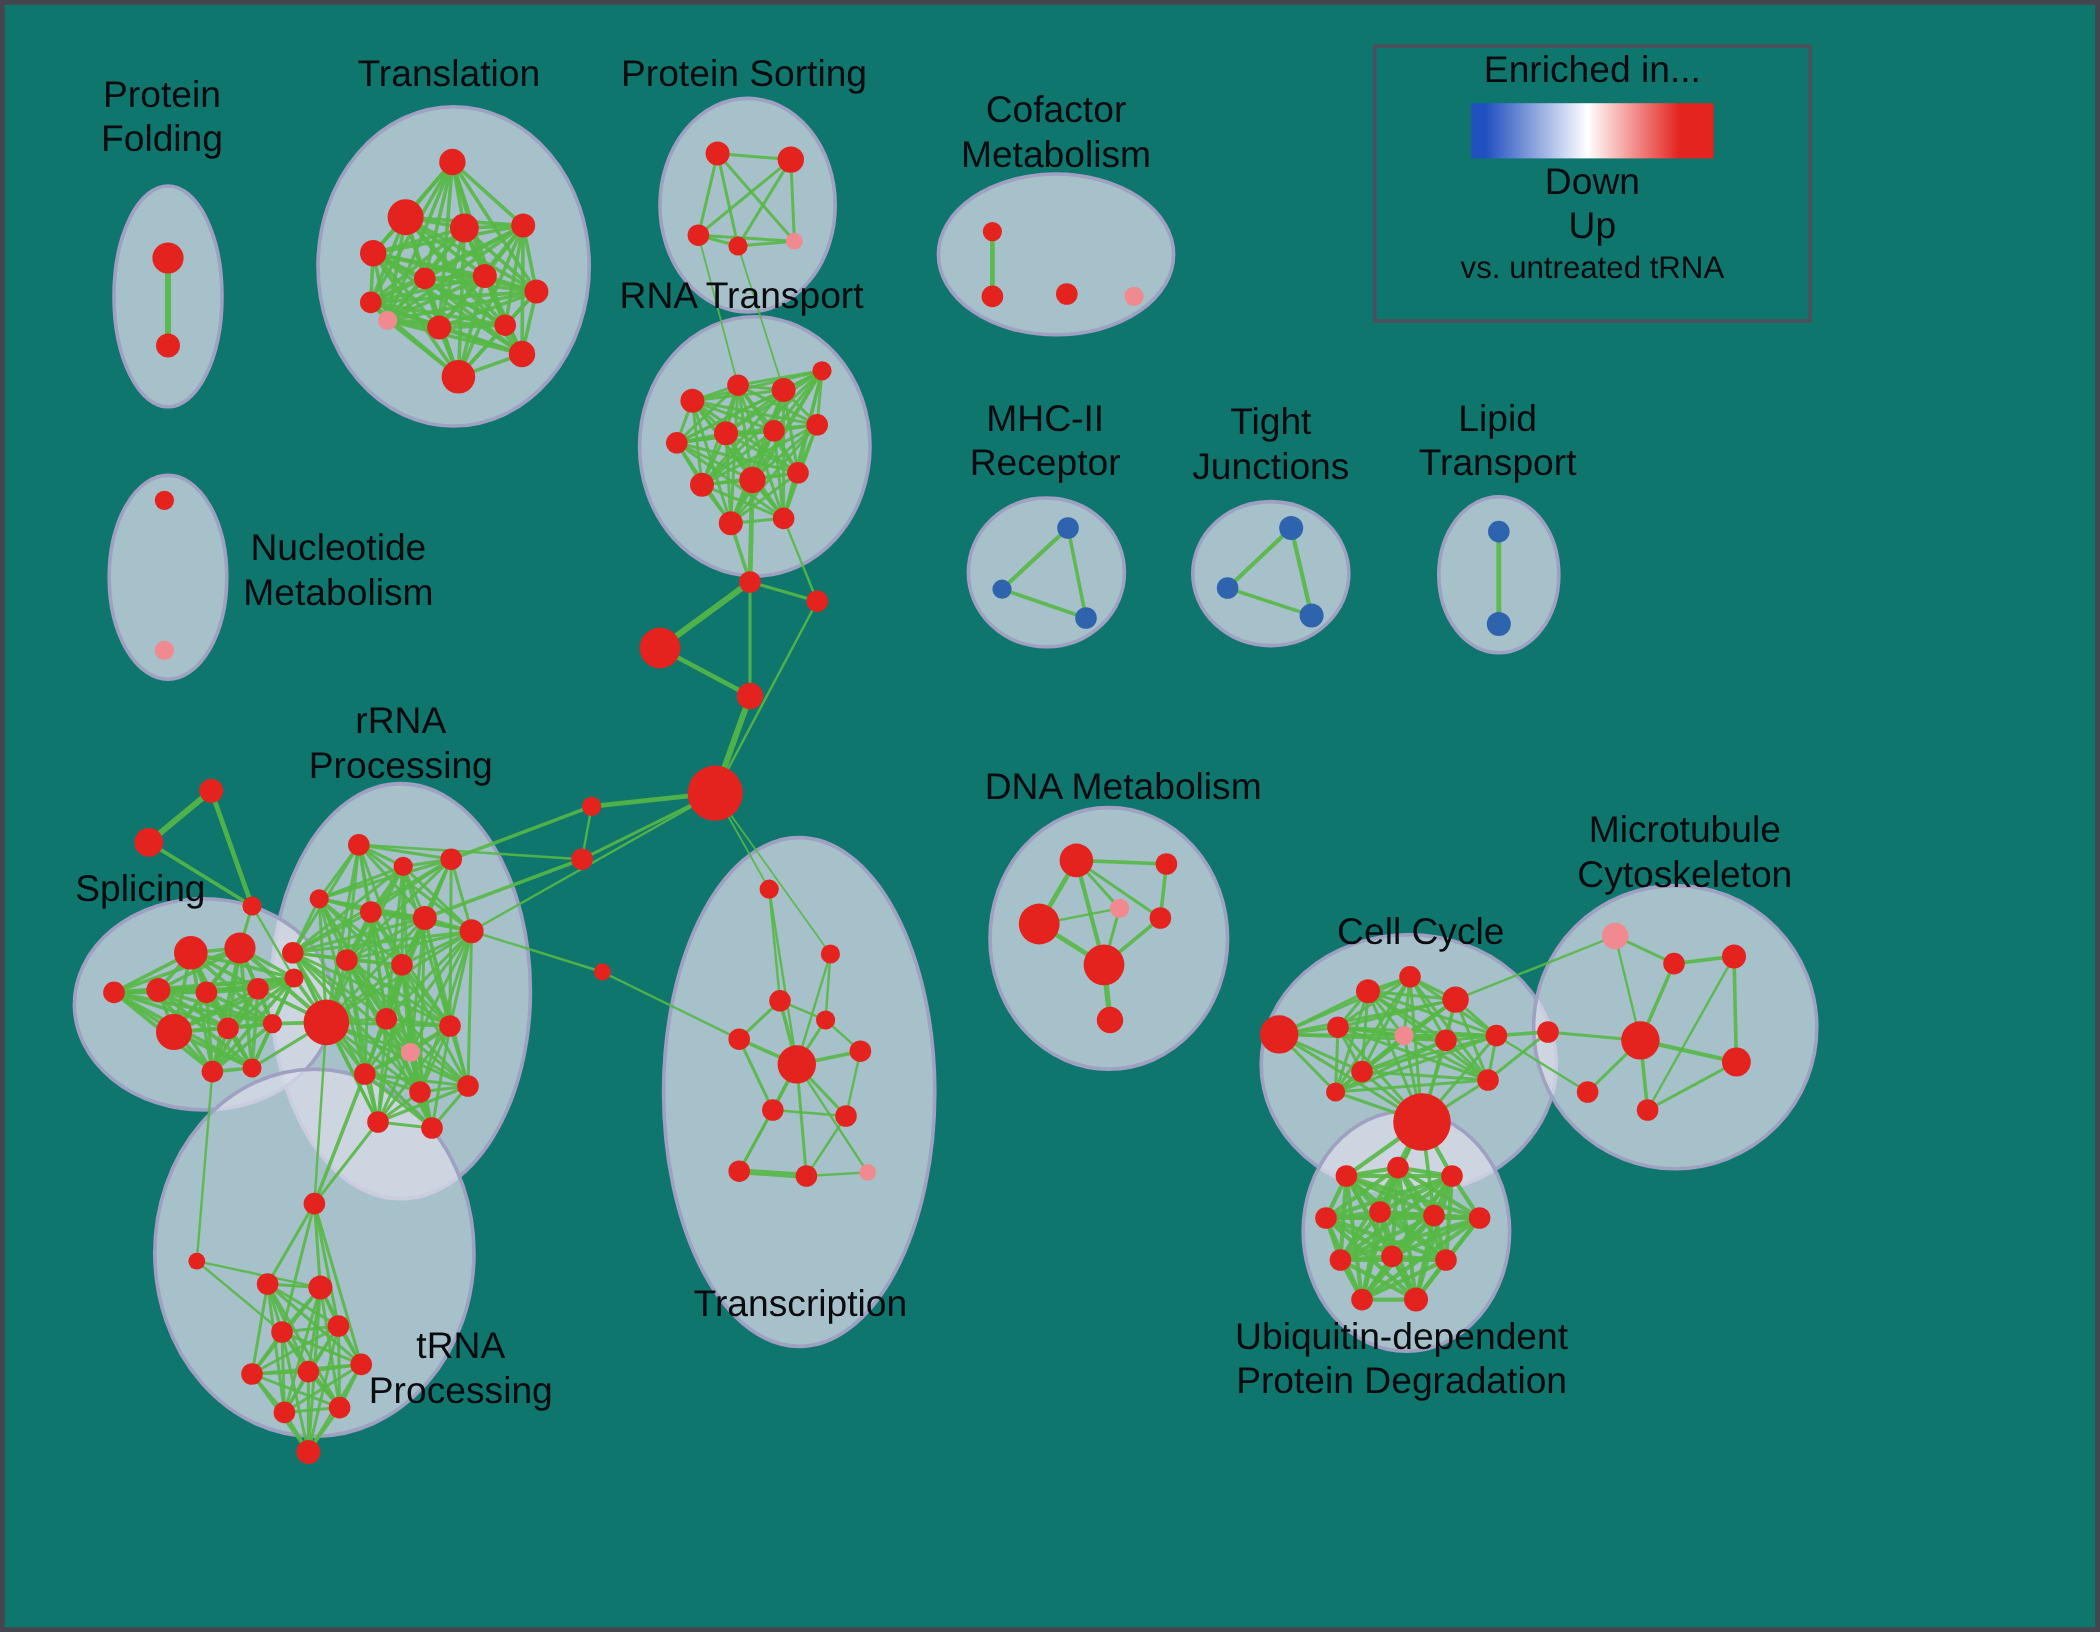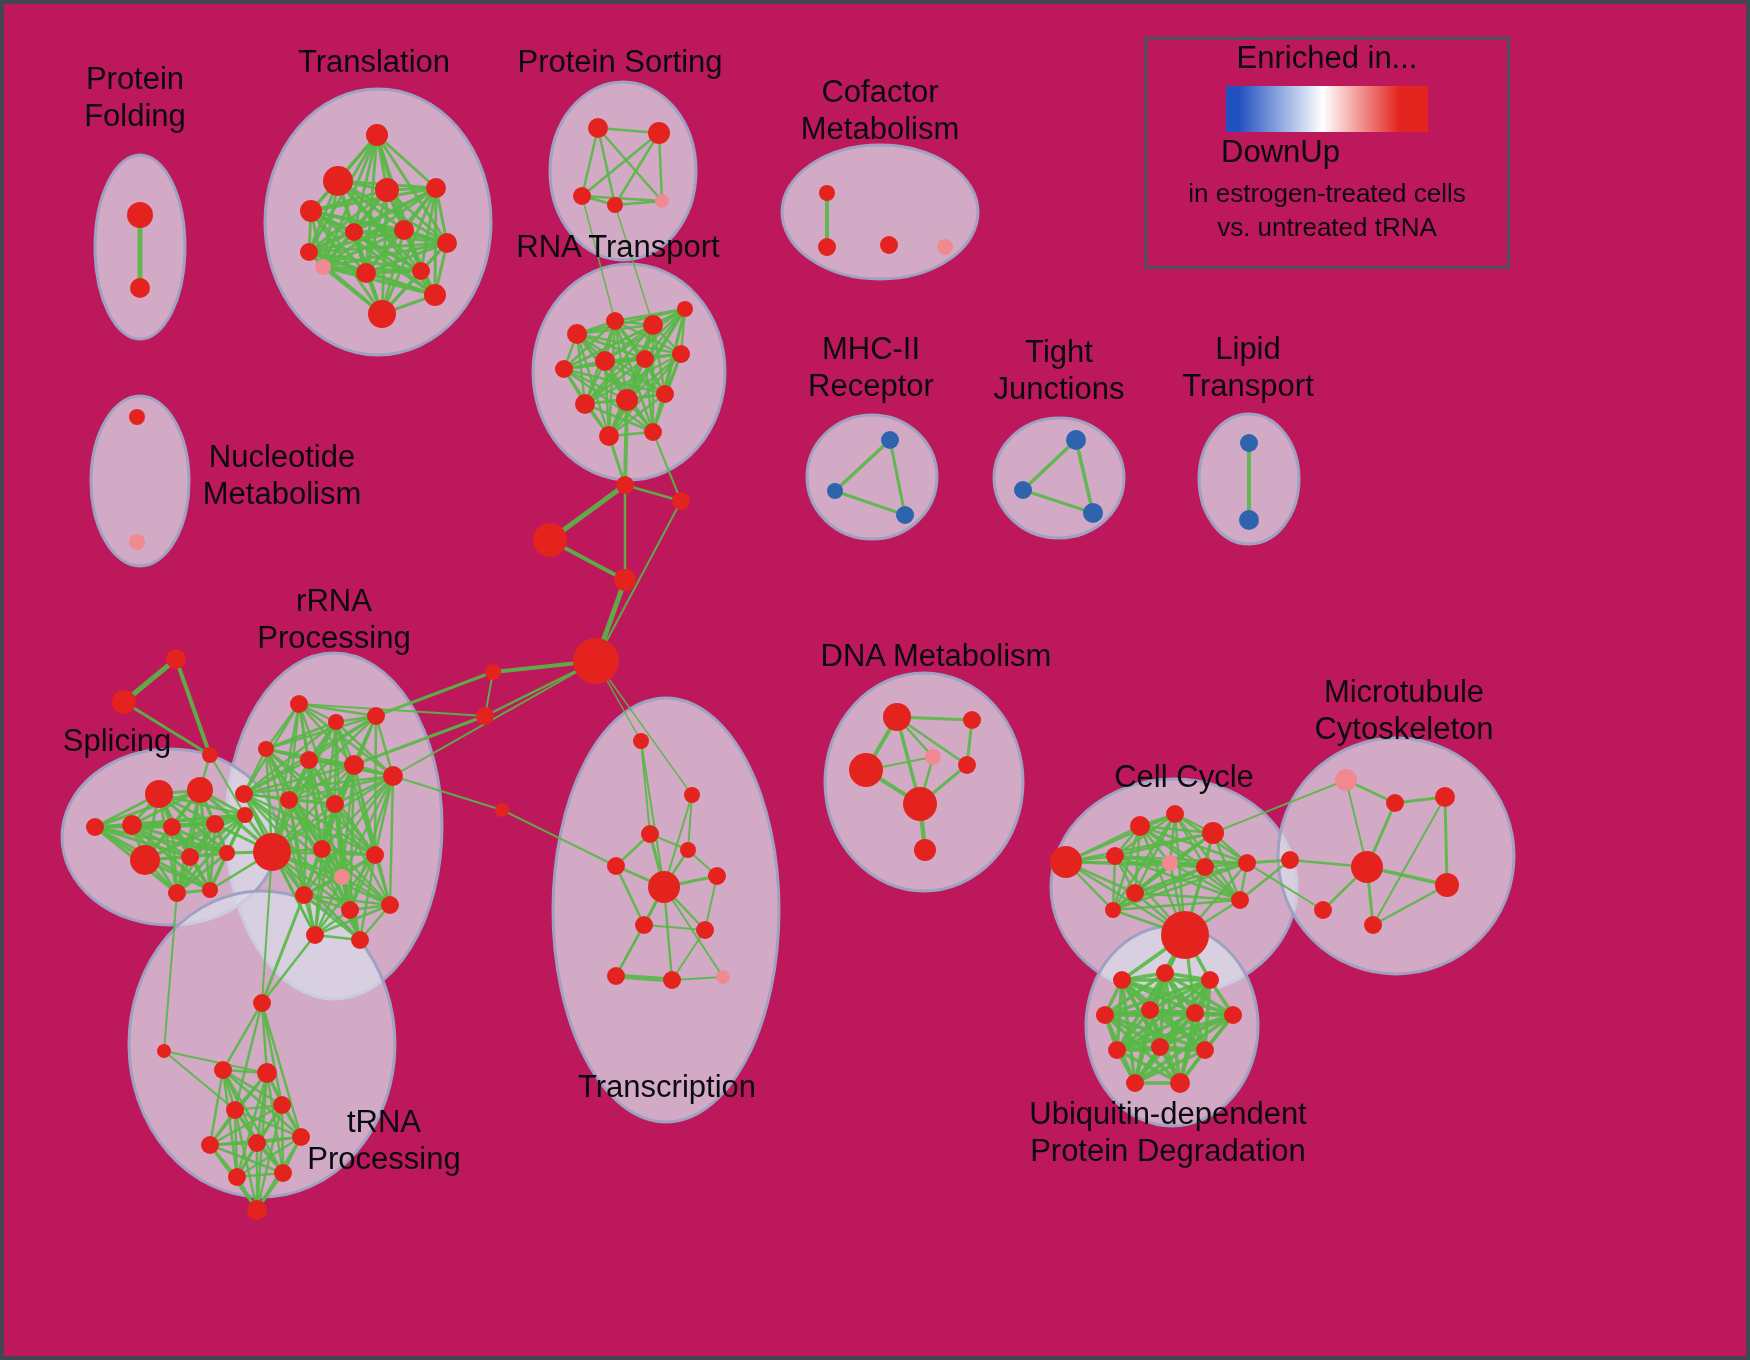--- a/index.html
+++ b/index.html
@@ -21,30 +21,31 @@
     width:366px;height:232px;
     box-sizing:border-box;
     border:3px solid #4d4f5c;
     text-align:center;
     color:#0b0b0f;
   }
   .legend-title{font-size:31px;}
   .legend-gradient{width:202px;height:46px;margin:10px auto 2px auto;}
   .legend-row{
     width:212px;margin:0 auto;
-    display:flex;justify-content:flex-start;
+    display:flex;justify-content:flex-end;
     font-size:31px;
+    flex-direction:column;
   }
   .legend-caption{font-size:26px;line-height:34px;}
   .legend-caption.first{margin-top:6px;}
 </style>
 </head>
 <body>
 
-<div id="figure" style="background: #be185d; border: 4px solid rgb(69, 69, 79);">
+<div id="figure" style="background: #0f766e; border: 4px solid rgb(69, 69, 79);">
 
   <svg id="network-svg" width="1750" height="1360" viewBox="0 0 1750 1360">
     <g id="g-ellipses">
         <ellipse cx="136" cy="243" rx="45" ry="92" fill="#dadbe8" fill-opacity="0.75" stroke="#9fa0c2" stroke-width="3"></ellipse>
         <ellipse cx="374" cy="218" rx="113" ry="133" fill="#dadbe8" fill-opacity="0.75" stroke="#9fa0c2" stroke-width="3"></ellipse>
         <ellipse cx="619" cy="167" rx="73" ry="89" fill="#dadbe8" fill-opacity="0.75" stroke="#9fa0c2" stroke-width="3"></ellipse>
         <ellipse cx="625" cy="368" rx="96" ry="108" fill="#dadbe8" fill-opacity="0.75" stroke="#9fa0c2" stroke-width="3"></ellipse>
         <ellipse cx="876" cy="208" rx="98" ry="67" fill="#dadbe8" fill-opacity="0.75" stroke="#9fa0c2" stroke-width="3"></ellipse>
         <ellipse cx="868" cy="473" rx="65" ry="62" fill="#dadbe8" fill-opacity="0.75" stroke="#9fa0c2" stroke-width="3"></ellipse>
         <ellipse cx="1055" cy="474" rx="65" ry="60" fill="#dadbe8" fill-opacity="0.75" stroke="#9fa0c2" stroke-width="3"></ellipse>
@@ -909,17 +910,16 @@
       </g>
   </svg>
 
   <div class="legend">
     <div class="legend-title">Enriched in...</div>
     <div class="legend-gradient" style="background: linear-gradient(to right, rgb(33, 80, 192) 0%, rgb(33, 80, 192) 6%, rgb(255, 255, 255) 48%, rgb(227, 36, 31) 86%, rgb(227, 36, 31) 100%);"></div>
     <div class="legend-row">
       <span>Down</span>
       <span>Up</span>
     </div>
-    <div class="legend-caption first">in estrogen-treated cells</div>
     <div class="legend-caption">vs. untreated tRNA</div>
   </div>
 
 </div>
 
 </body></html>

